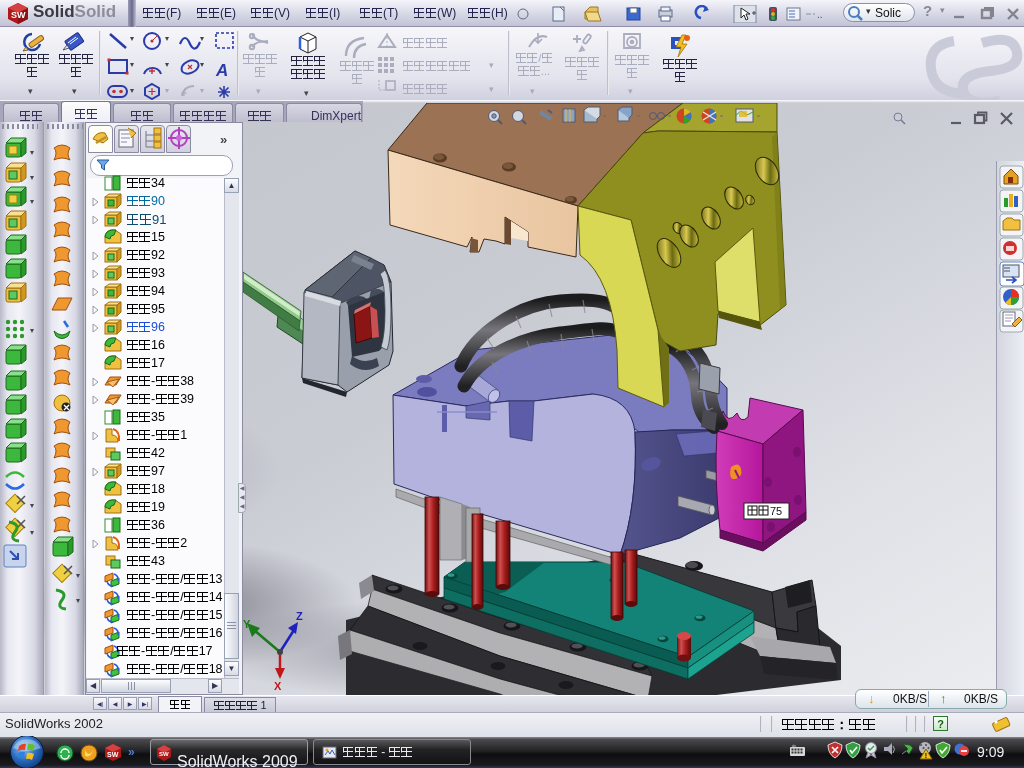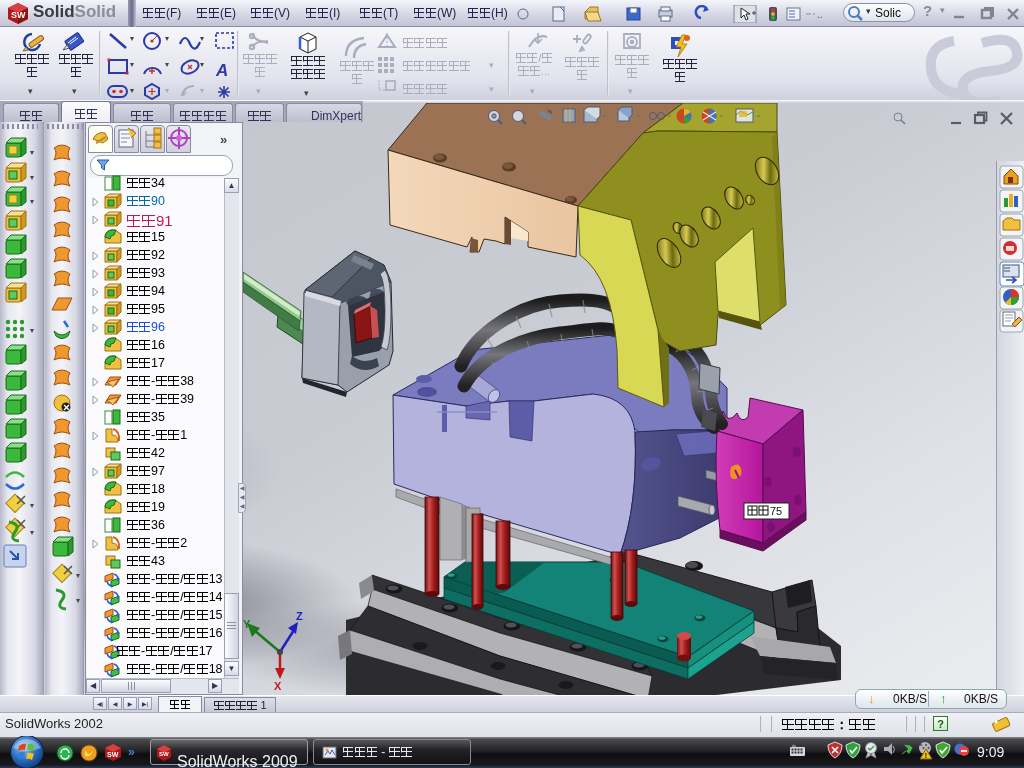--- a/index.html
+++ b/index.html
@@ -708,21 +708,21 @@
     <path d="M114,628 q5,2 4,7 M107,635 q1,5 6,5" stroke="#2a5ae0" fill="none" stroke-width="1.5"></path>
     <polygon points="105,648 113,645 113,651 105,654" fill="#f09830" stroke="#a05010"></polygon>
     <polygon points="111,653 119,650 119,656 111,659" fill="#40c040" stroke="#1a6a1a"></polygon>
     <path d="M114,646 q5,2 4,7 M107,653 q1,5 6,5" stroke="#2a5ae0" fill="none" stroke-width="1.5"></path>
     <polygon points="105,666 113,663 113,669 105,672" fill="#f09830" stroke="#a05010"></polygon>
     <polygon points="111,671 119,668 119,674 111,677" fill="#40c040" stroke="#1a6a1a"></polygon>
     <path d="M114,664 q5,2 4,7 M107,671 q1,5 6,5" stroke="#2a5ae0" fill="none" stroke-width="1.5"></path>
   </svg>
 <div class="ab" style="left:126px;top:176px;font-size:12.5px;color:#000;white-space:nowrap"><i class="z"></i><i class="z"></i>34</div>
 <div class="ab" style="left:126px;top:194px;font-size:12.5px;color:#0369a1;white-space:nowrap"><i class="z"></i><i class="z"></i>90</div>
-<div class="ab" style="left:126px;top:212px;font-size:15px;color:#be185d;white-space:nowrap"><i class="z"></i><i class="z"></i>91</div>
+<div class="ab" style="left:126px;top:212px;font-size:13px;color:#0c4a6e;white-space:nowrap"><i class="z"></i><i class="z"></i>91</div>
 <div class="ab" style="left:126px;top:230px;font-size:12.5px;color:#000;white-space:nowrap"><i class="z"></i><i class="z"></i>15</div>
 <div class="ab" style="left:126px;top:248px;font-size:12.5px;color:#000;white-space:nowrap"><i class="z"></i><i class="z"></i>92</div>
 <div class="ab" style="left:126px;top:266px;font-size:12.5px;color:#000;white-space:nowrap"><i class="z"></i><i class="z"></i>93</div>
 <div class="ab" style="left:126px;top:284px;font-size:12.5px;color:#000;white-space:nowrap"><i class="z"></i><i class="z"></i>94</div>
 <div class="ab" style="left:126px;top:302px;font-size:12.5px;color:#000;white-space:nowrap"><i class="z"></i><i class="z"></i>95</div>
 <div class="ab" style="left:126px;top:320px;font-size:12.5px;color:#1d4ed8;white-space:nowrap"><i class="z"></i><i class="z"></i>96</div>
 <div class="ab" style="left:126px;top:338px;font-size:12.5px;color:#000;white-space:nowrap"><i class="z"></i><i class="z"></i>16</div>
 <div class="ab" style="left:126px;top:356px;font-size:12.5px;color:#000;white-space:nowrap"><i class="z"></i><i class="z"></i>17</div>
 <div class="ab" style="left:126px;top:374px;font-size:12.5px;color:#000;white-space:nowrap"><i class="z"></i><i class="z"></i>-<i class="z"></i><i class="z"></i>38</div>
 <div class="ab" style="left:126px;top:392px;font-size:12.5px;color:#000;white-space:nowrap"><i class="z"></i><i class="z"></i>-<i class="z"></i><i class="z"></i>39</div>

